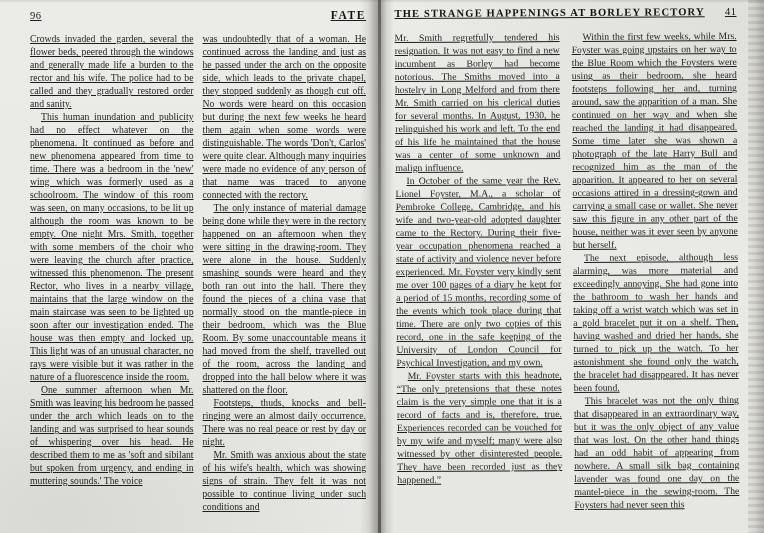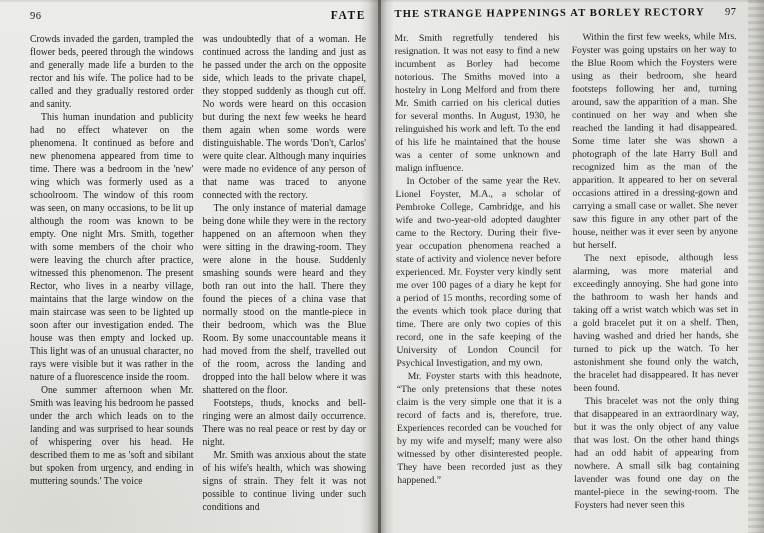--- a/index.html
+++ b/index.html
@@ -8,20 +8,21 @@
     width: 764px; height: 533px;
     margin: 0 auto;
     background:
       radial-gradient(ellipse 420px 300px at 8% 96%, rgba(120,118,110,0.12), transparent 70%),
       radial-gradient(ellipse 500px 340px at 96% 4%, rgba(120,118,110,0.10), transparent 70%),
       linear-gradient(180deg, #ebebe8 0%, #e9e9e6 55%, #e6e6e2 100%);
     overflow: hidden;
     font-family: "Liberation Serif", "DejaVu Serif", serif;
     color: #1e1d1b;
     display: flex;
+    text-decoration: underline;
   }
   .page { box-sizing: border-box; height: 533px; overflow: hidden; }
   .page.left  { width: 382px; padding: 9px 16px 0 30px; }
   .page.right { width: 382px; padding: 7px 26px 0 14px; transform: rotate(-0.35deg); }
   .pagehead {
     display: flex; justify-content: space-between; align-items: baseline;
     margin-bottom: 7px; height: 16px;
   }
   .page-number { font-size: 10.5px; letter-spacing: 0.5px; color: #1b1a18; }
   .running-title {
@@ -76,37 +77,37 @@
 
 <div class="scan">
 
   <div class="page left">
     <div class="pagehead">
       <span class="page-number">96</span>
       <span class="running-title">FATE</span>
     </div>
     <div class="cols">
       <div class="col">
-        <p>Crowds invaded the garden, trampled the flower beds, peered through the windows and generally made life a burden to the rector and his wife. The police had to be called and they gradually restored order and sanity.</p>
+        <p>Crowds invaded the garden, several the flower beds, peered through the windows and generally made life a burden to the rector and his wife. The police had to be called and they gradually restored order and sanity.</p>
         <p class="ind">This human inundation and publicity had no effect whatever on the phenomena. It continued as before and new phenomena appeared from time to time. There was a bedroom in the 'new' wing which was formerly used as a schoolroom. The window of this room was seen, on many occasions, to be lit up although the room was known to be empty. One night Mrs. Smith, together with some members of the choir who were leaving the church after practice, witnessed this phenomenon. The present Rector, who lives in a nearby village, maintains that the large window on the main staircase was seen to be lighted up soon after our investigation ended. The house was then empty and locked up. This light was of an unusual character, no rays were visible but it was rather in the nature of a fluorescence inside the room.</p>
         <p class="ind">One summer afternoon when Mr. Smith was leaving his bedroom he passed under the arch which leads on to the landing and was surprised to hear sounds of whispering over his head. He described them to me as 'soft and sibilant but spoken from urgency, and ending in muttering sounds.' The voice</p>
       </div>
       <div class="col">
         <p>was undoubtedly that of a woman. He continued across the landing and just as he passed under the arch on the opposite side, which leads to the private chapel, they stopped suddenly as though cut off. No words were heard on this occasion but during the next few weeks he heard them again when some words were distinguishable. The words 'Don't, Carlos' were quite clear. Although many inquiries were made no evidence of any person of that name was traced to anyone connected with the rectory.</p>
         <p class="ind">The only instance of material damage being done while they were in the rectory happened on an afternoon when they were sitting in the drawing-room. They were alone in the house. Suddenly smashing sounds were heard and they both ran out into the hall. There they found the pieces of a china vase that normally stood on the mantle-piece in their bedroom, which was the Blue Room. By some unaccountable means it had moved from the shelf, travelled out of the room, across the landing and dropped into the hall below where it was shattered on the floor.</p>
         <p class="ind">Footsteps, thuds, knocks and bell-ringing were an almost daily occurrence. There was no real peace or rest by day or night.</p>
         <p class="ind">Mr. Smith was anxious about the state of his wife's health, which was showing signs of strain. They felt it was not possible to continue living under such conditions and</p>
       </div>
     </div>
   </div>
 
   <div class="page right">
     <div class="pagehead">
       <span class="running-title">THE STRANGE HAPPENINGS AT BORLEY RECTORY</span>
-      <span class="page-number">97</span>
+      <span class="page-number">41</span>
     </div>
     <div class="cols">
       <div class="col">
         <p>Mr. Smith regretfully tendered his resignation. It was not easy to find a new incumbent as Borley had become notorious. The Smiths moved into a hostelry in Long Melford and from there Mr. Smith carried on his clerical duties for several months. In August, 1930, he relinguished his work and left. To the end of his life he maintained that the house was a center of some unknown and malign influence.</p>
         <p class="ind">In October of the same year the Rev. Lionel Foyster, M.A., a scholar of Pembroke College, Cambridge, and his wife and two-year-old adopted daughter came to the Rectory. During their five-year occupation phenomena reached a state of activity and violence never before experienced. Mr. Foyster very kindly sent me over 100 pages of a diary he kept for a period of 15 months, recording some of the events which took place during that time. There are only two copies of this record, one in the safe keeping of the University of London Council for Psychical Investigation, and my own.</p>
         <p class="ind">Mr. Foyster starts with this headnote, “The only pretensions that these notes claim is the very simple one that it is a record of facts and is, therefore, true. Experiences recorded can be vouched for by my wife and myself; many were also witnessed by other disinterested people. They have been recorded just as they happened.”</p>
       </div>
       <div class="col">
         <p class="ind">Within the first few weeks, while Mrs. Foyster was going upstairs on her way to the Blue Room which the Foysters were using as their bedroom, she heard footsteps following her and, turning around, saw the apparition of a man. She continued on her way and when she reached the landing it had disappeared. Some time later she was shown a photograph of the late Harry Bull and recognized him as the man of the apparition. It appeared to her on several occasions attired in a dressing-gown and carrying a small case or wallet. She never saw this figure in any other part of the house, neither was it ever seen by anyone but herself.</p>
         <p class="ind">The next episode, although less alarming, was more material and exceedingly annoying. She had gone into the bathroom to wash her hands and taking off a wrist watch which was set in a gold bracelet put it on a shelf. Then, having washed and dried her hands, she turned to pick up the watch. To her astonishment she found only the watch, the bracelet had disappeared. It has never been found.</p>

